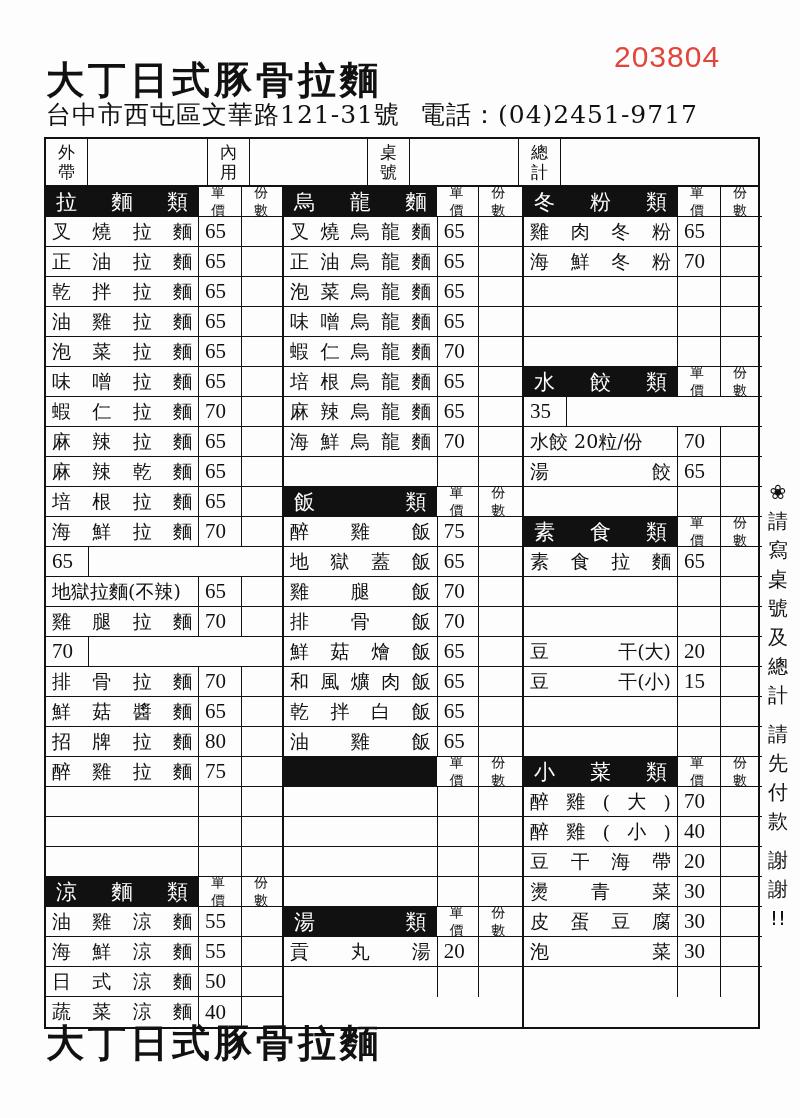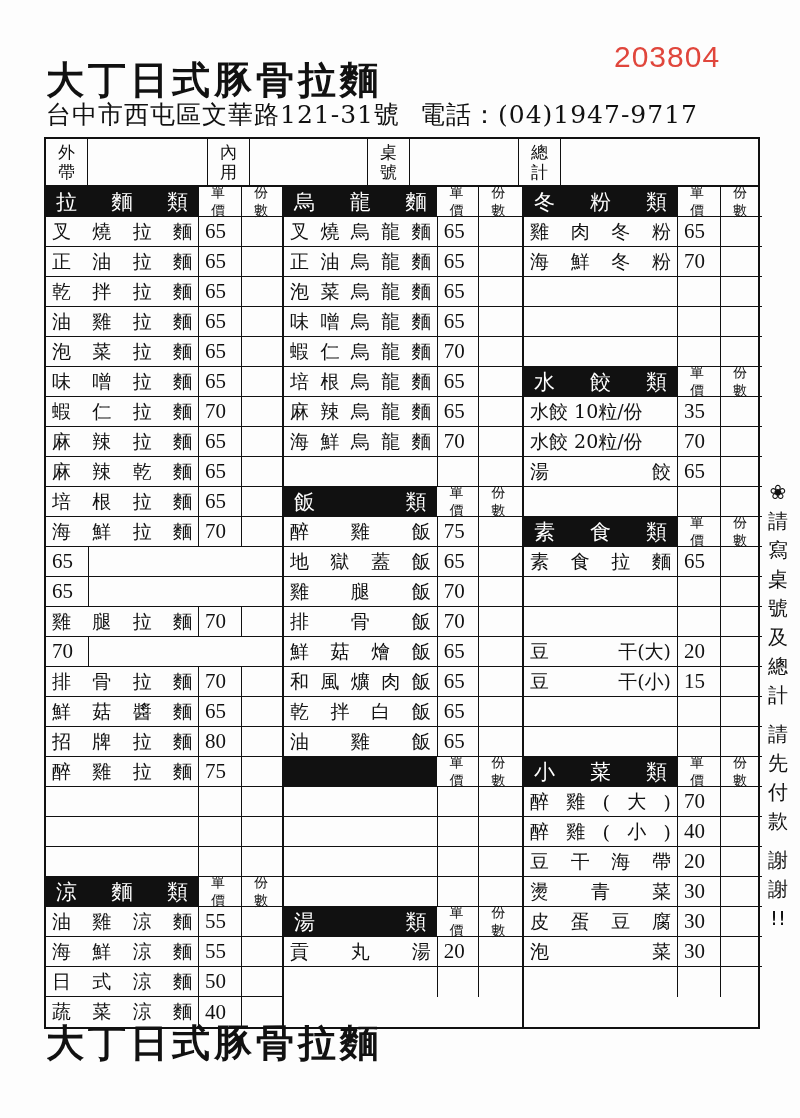--- a/index.html
+++ b/index.html
@@ -40,21 +40,21 @@
     font-family:"DejaVu Sans", sans-serif; font-size:20px; line-height:29px; }
   .side-note .flower { font-size:20px; display:block; }
   .side-note .gap { height:10px; }
 </style>
 </head>
 <body>
 
 <div class="serial">203804</div>
 <div class="brand">大丁日式豚骨拉麵</div>
 <div class="address">
-  <span>台中市西屯區文華路121-31號</span><span class="phone">電話：</span><span>(04)1947-9717</span>
+  <span>台中市西屯區文華路121-31號</span><span class="phone">電話：</span><span>(04)2451-9717</span>
 </div>
 
 <div class="info-row">
   <div class="lab">
       <span>外</span>
       <span>帶</span>
     </div>
   <div class="fld" style="width:120px"></div>
   <div class="lab">
       <span>內</span>
@@ -192,20 +192,23 @@
           <span>麵</span>
         </div>
         <div class="cell price" style="width: 43px;">70</div>
         <div class="cell qty" style="width: 40px;"></div>
       </div>
       <div class="row">
         <div class="cell price" style="width: 43px;">65</div>
         <div class="cell qty" style="width: 40px;"></div>
       </div>
       <div class="row">
+        <div class="cell name" style="width: 153px; justify-content: flex-start;">
+          <span>地獄拉麵(不辣)</span>
+        </div>
         <div class="cell price" style="width: 43px;">65</div>
         <div class="cell qty" style="width: 40px;"></div>
       </div>
       <div class="row">
         <div class="cell name" style="width: 153px;">
           <span>雞</span>
           <span>腿</span>
           <span>拉</span>
           <span>麵</span>
         </div>
@@ -605,23 +608,20 @@
       <div class="row hdr">
         <div class="cell name" style="width: 154px;">
           <span>水</span>
           <span>餃</span>
           <span>類</span>
         </div>
         <div class="cell price hsmall" style="width: 43px;">單價</div>
         <div class="cell qty price hsmall" style="width: 41px;">份數</div>
       </div>
       <div class="row">
-        <div class="cell name" style="width: 154px; justify-content: flex-start;">
-          <span>水餃 10粒/份</span>
-        </div>
         <div class="cell price" style="width: 43px;">35</div>
         <div class="cell qty" style="width: 41px;"></div>
       </div>
       <div class="row">
         <div class="cell name" style="width: 154px; justify-content: flex-start;">
           <span>水餃 20粒/份</span>
         </div>
         <div class="cell price" style="width: 43px;">70</div>
         <div class="cell qty" style="width: 41px;"></div>
       </div>

